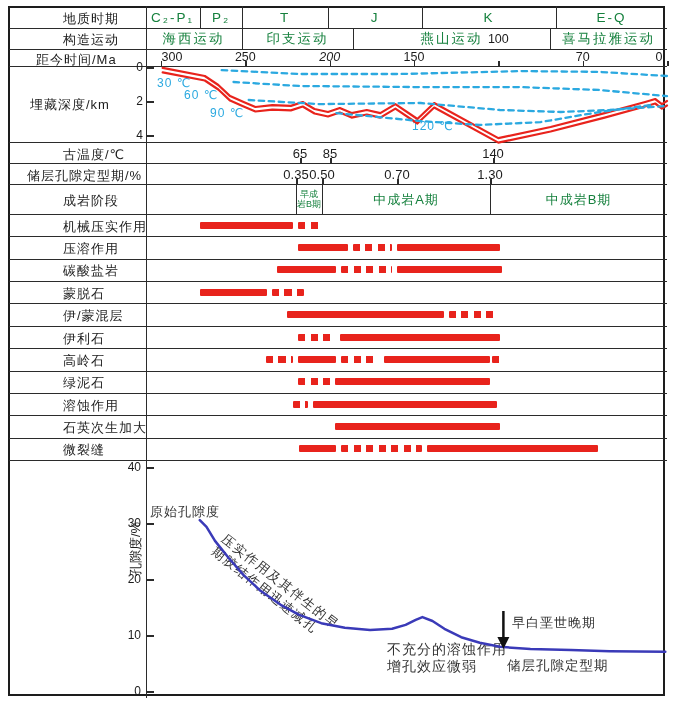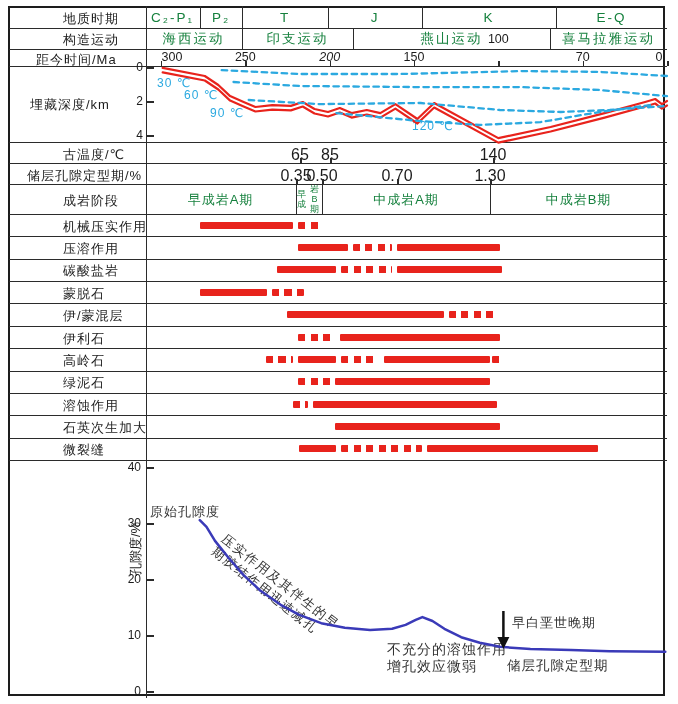--- a/index.html
+++ b/index.html
@@ -8,21 +8,21 @@
   #frame{position:absolute;left:8px;top:6px;width:657px;height:690px;border:2px solid #1d1d1d;box-sizing:border-box;}
   .hline{position:absolute;height:1px;background:#2b2b2b;}
   .vline{position:absolute;width:1px;background:#2b2b2b;}
   .txt{position:absolute;white-space:nowrap;}
   .rowlab{font-size:13px;letter-spacing:1px;color:#1c1c1c;}
   .cell{position:absolute;display:flex;align-items:center;justify-content:center;text-align:center;font-size:13.5px;letter-spacing:2px;color:#15803d;}
   .ticklab{position:absolute;font-size:12.5px;color:#1c1c1c;text-align:center;transform:translateX(-50%);}
   .ytick{position:absolute;font-size:12px;color:#1c1c1c;text-align:right;}
   .tickmark-v{position:absolute;width:1.5px;height:5px;background:#2b2b2b;}
   .tickmark-h{position:absolute;width:7px;height:1.5px;background:#2b2b2b;}
-  .valuelab{position:absolute;font-size:16px;color:#1c1c1c;text-align:center;transform:translateX(-50%);}
+  .valuelab{position:absolute;font-size:13px;color:#1c1c1c;text-align:center;transform:translateX(-50%);}
   .seg{position:absolute;height:7px;border-radius:1px;}
   .seg.solid{background:var(--red);}
   .seg.dash{background:repeating-linear-gradient(90deg,var(--red) 0 7px,transparent 7px 12.5px);}
   .isolab{position:absolute;font-size:12px;color:var(--blue);letter-spacing:1px;}
   .annot{position:absolute;font-size:13px;color:#333;letter-spacing:1px;}
   #poro-ylab{position:absolute;left:96px;top:540px;transform:rotate(-90deg);transform-origin:center;width:80px;text-align:center;font-size:13px;color:#1c1c1c;}
   #compaction-note{position:absolute;left:228px;top:531px;transform:rotate(38deg);transform-origin:left top;font-size:13px;color:#333;letter-spacing:1.5px;line-height:16px;}
   #dissolution-note{font-size:14px;line-height:17px;margin-left:40px;}
   #depth-ylab{font-size:13px;letter-spacing:1px;}
   svg{position:absolute;left:0;top:0;pointer-events:none;}
@@ -120,24 +120,21 @@
     <div class="valuelab" style="left: 493px; top: 146px;">140</div>
     <div class="tickmark-v" style="left: 493px; top: 158px;"></div>
     <div class="valuelab" style="left: 296px; top: 167px;">0.35</div>
     <div class="tickmark-v" style="left: 296px; top: 179px;"></div>
     <div class="valuelab" style="left: 322px; top: 167px;">0.50</div>
     <div class="tickmark-v" style="left: 322px; top: 179px;"></div>
     <div class="valuelab" style="left: 397px; top: 167px;">0.70</div>
     <div class="tickmark-v" style="left: 397px; top: 179px;"></div>
     <div class="valuelab" style="left: 490px; top: 167px;">1.30</div>
     <div class="tickmark-v" style="left: 490px; top: 179px;"></div>
-    <div class="cell" style="left: 145px; top: 184px; width: 151px; height: 30px; flex-direction: column; font-size: 13px; line-height: 15px; letter-spacing: 1px;">
-      <div>早成岩A期</div>
-    </div>
-    <div class="cell" style="left: 296px; top: 184px; width: 26px; height: 30px; flex-direction: row; font-size: 9px; line-height: 10px; letter-spacing: 0px;">
+    <div class="cell" style="left: 296px; top: 184px; width: 26px; height: 30px; flex-direction: column; font-size: 9px; line-height: 10px; letter-spacing: 0px;">
       <div>早成</div>
       <div>岩B期</div>
     </div>
     <div class="cell" style="left: 322px; top: 184px; width: 168px; height: 30px; flex-direction: column; font-size: 13px; line-height: 15px; letter-spacing: 1px;">
       <div>中成岩A期</div>
     </div>
     <div class="cell" style="left: 490px; top: 184px; width: 177px; height: 30px; flex-direction: column; font-size: 13px; line-height: 15px; letter-spacing: 1px;">
       <div>中成岩B期</div>
     </div>
     <div class="txt rowlab" style="left: 63px; top: 217.682px; font-size: 13px;">机械压实作用</div>

